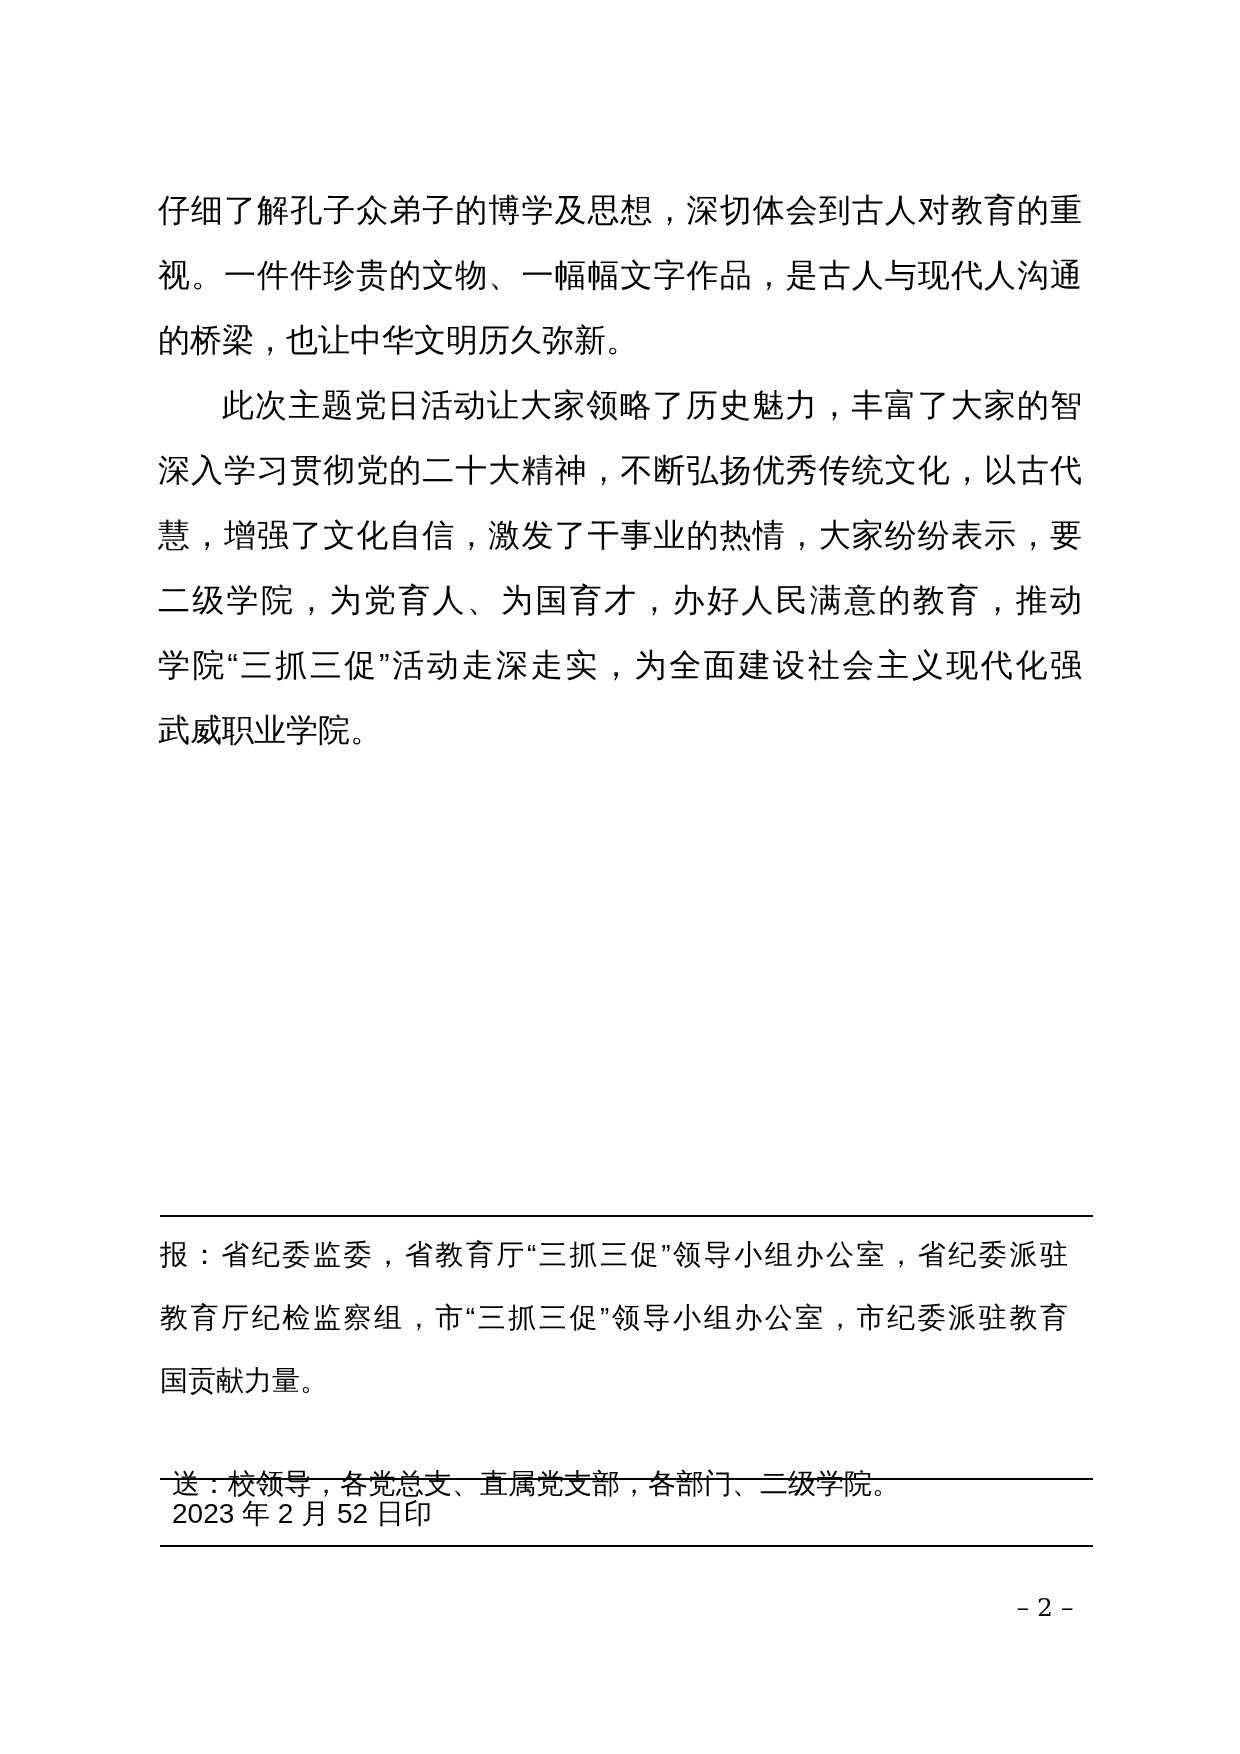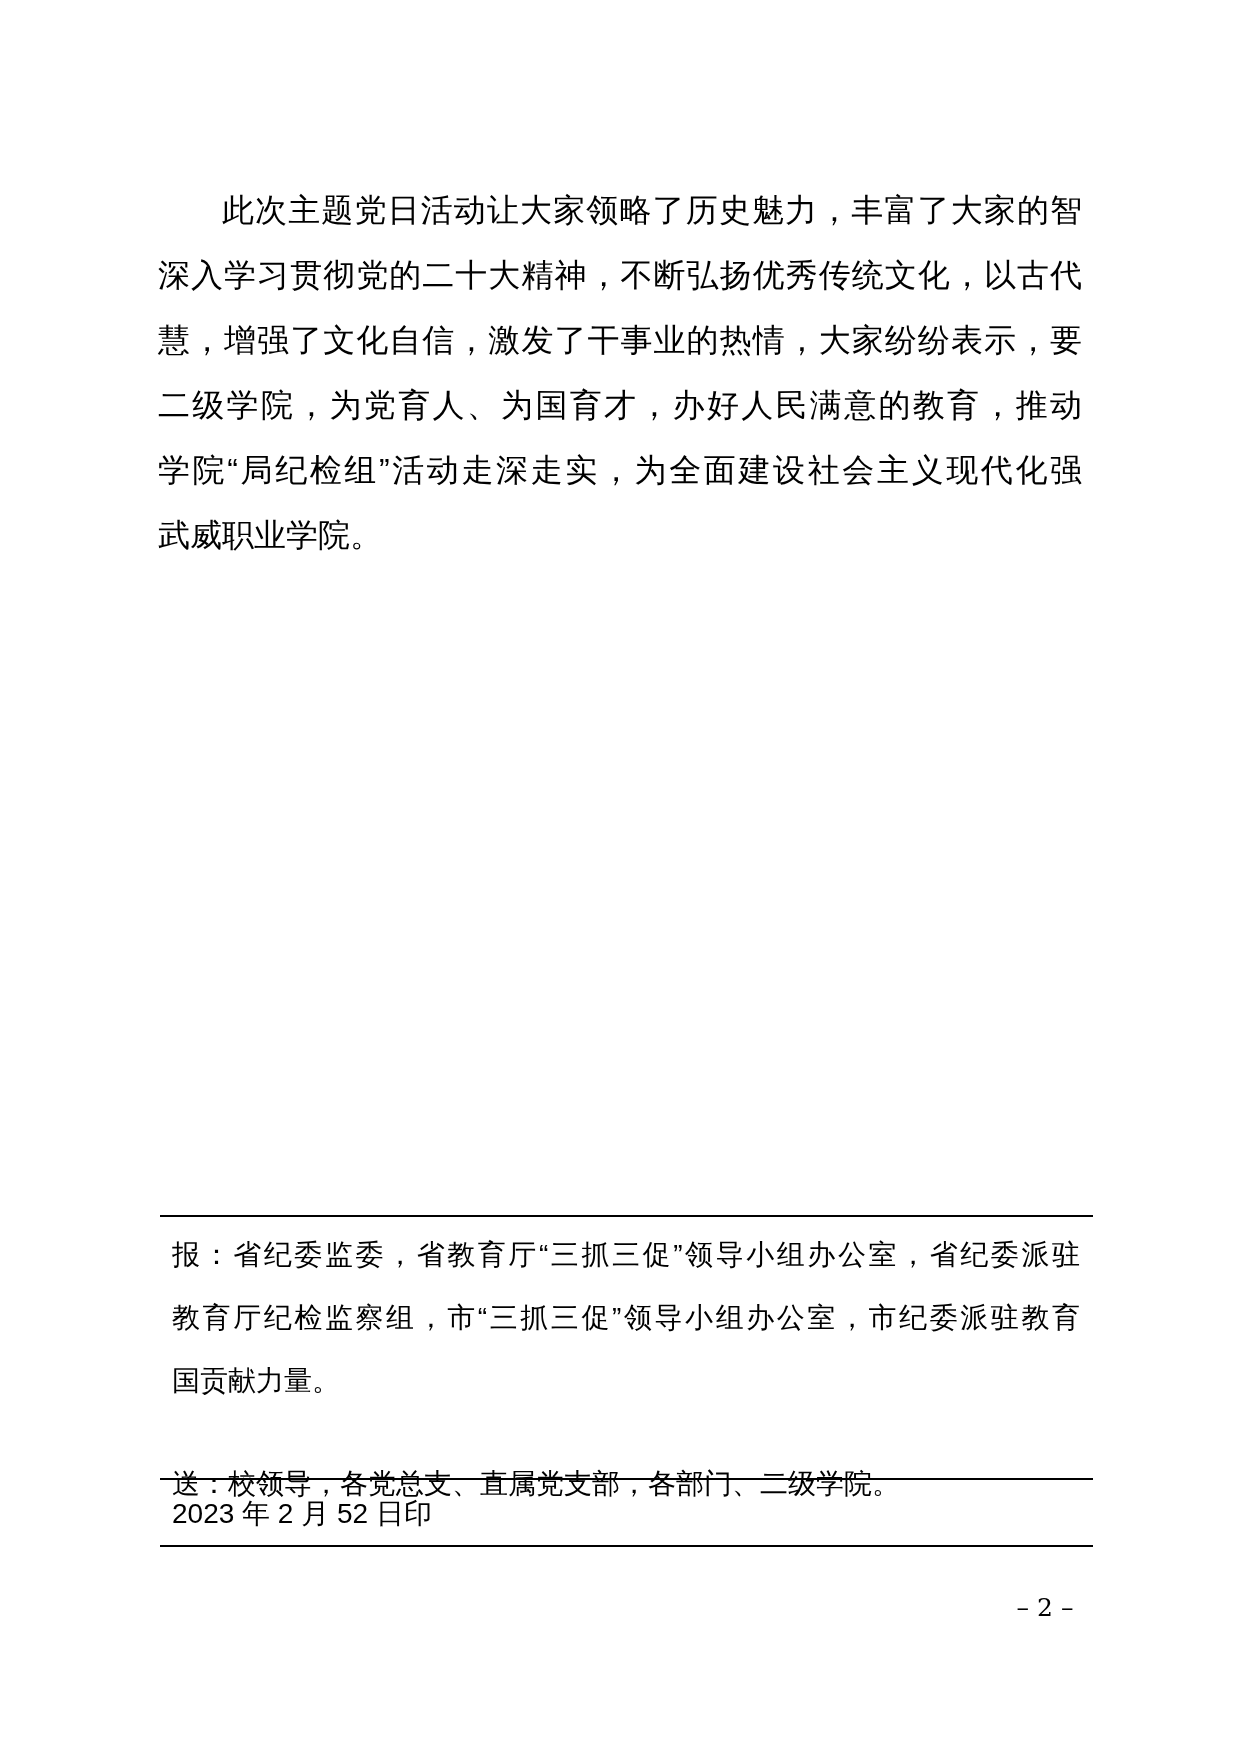--- a/index.html
+++ b/index.html
@@ -33,21 +33,21 @@
   .jfull {
     text-align: justify;
     text-align-last: justify;
   }
   .indent {
     text-indent: 2em;
   }
   
   .report-block {
     position: absolute;
-    left: 172px;
+    left: 160px;
     top: 1223px;
     width: 908px;
     font-size: 28px;
     line-height: 63px;
   }
   .send-line {
     position: absolute;
     left: 172px;
     top: 1452px;
     width: 908px;
@@ -86,25 +86,30 @@
     line-height: 32px;
   }
 </style>
 </head>
 <body>
 
 <div class="page">
 
   <section class="body-text">
     <div class="para">
+      <div class="line jfull">仔细了解孔子众弟子的博学及思想，深切体会到古人对教育的重</div>
+      <div class="line jfull">视。一件件珍贵的文物、一幅幅文字作品，是古人与现代人沟通</div>
+      <div class="line">的桥梁，也让中华文明历久弥新。</div>
+    </div>
+    <div class="para">
       <div class="line jfull indent">此次主题党日活动让大家领略了历史魅力，丰富了大家的智</div>
       <div class="line jfull">深入学习贯彻党的二十大精神，不断弘扬优秀传统文化，以古代</div>
       <div class="line jfull">慧，增强了文化自信，激发了干事业的热情，大家纷纷表示，要</div>
       <div class="line jfull">二级学院，为党育人、为国育才，办好人民满意的教育，推动</div>
-      <div class="line jfull">学院“局纪检组”活动走深走实，为全面建设社会主义现代化强</div>
+      <div class="line jfull">学院“三抓三促”活动走深走实，为全面建设社会主义现代化强</div>
       <div class="line">武威职业学院。</div>
     </div>
   </section>
 
   <div class="rule rule-top"></div>
 
   <div class="report-block">
     <div class="line jfull">报：省纪委监委，省教育厅“三抓三促”领导小组办公室，省纪委派驻</div>
     <div class="line jfull">教育厅纪检监察组，市“三抓三促”领导小组办公室，市纪委派驻教育</div>
     <div class="line">国贡献力量。</div>

